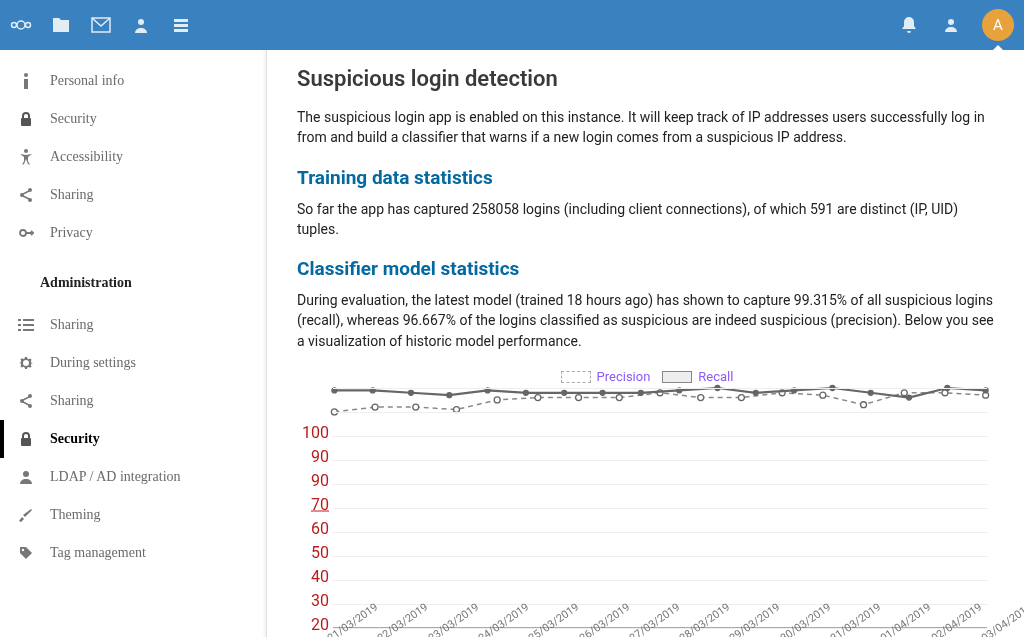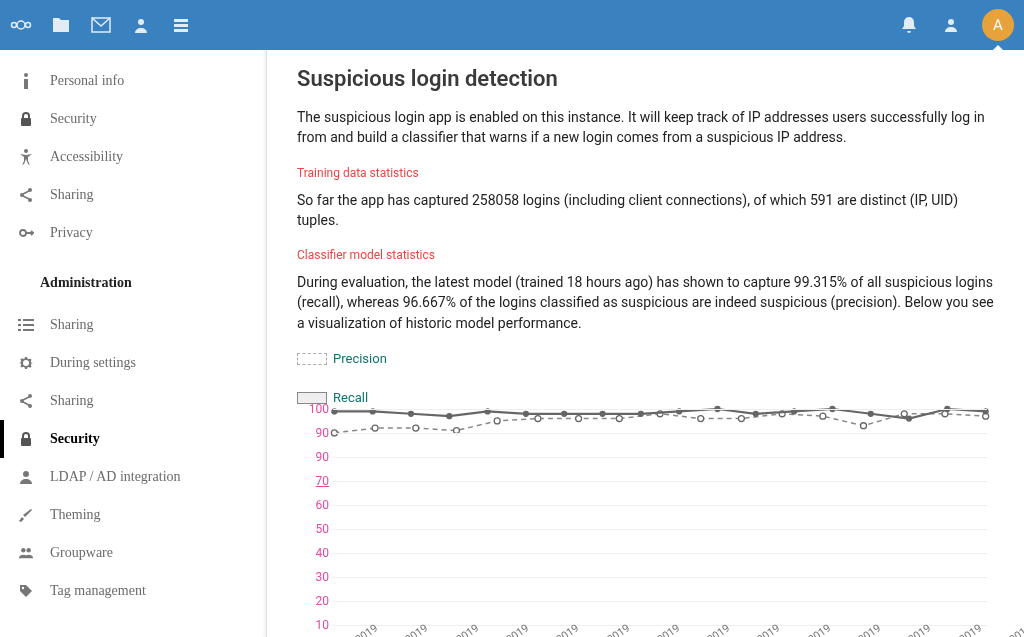--- a/index.html
+++ b/index.html
@@ -15,30 +15,30 @@
 .sidebar { width: 267px; border-right: 1px solid #e0e0e0; overflow-y: auto; padding-top: 12px; position: relative; }
 .sidebar::after { content: ""; position: absolute; right: 0; top: 0; bottom: 0; width: 4px; background: linear-gradient(to right, transparent, rgba(0,0,0,0.05)); }
 .sidebar ul { list-style: none; }
 .sidebar li { display: flex; align-items: center; padding: 11px 12px 11px 18px; color: #6a6a6a; cursor: pointer; font-size: 14px; gap: 16px; font-family: Liberation Serif, serif; }
 .sidebar li.section-header { font-weight: 600; color: #222; padding-left: 40px; cursor: default; margin-top: 12px; margin-bottom: 4px; }
 .sidebar li.active { font-weight: 600; color: #000; box-shadow: inset 4px 0 0 #000; }
 .sidebar li .side-icon { width: 16px; height: 16px; display: flex; align-items: center; justify-content: center; flex-shrink: 0; }
 .main { flex: 1; padding: 16px 30px 16px 30px; overflow-y: auto; }
 h2 { font-size: 22px; font-weight: 600; color: #3a3a3a; margin-bottom: 16px; }
 .desc { color: #222; margin-bottom: 18px; line-height: 1.45; }
-h3 { font-size: 12px; font-weight: 400; color: #ef4444; margin-bottom: 10px; }
+h3 { font-size: 19px; font-weight: 700; color: #0369a1; margin-bottom: 10px; }
 .stat-text { color: #222; margin-bottom: 18px; line-height: 1.45; }
 .chart { width: 700px; height: 290px; position: relative; margin-top: 4px; }
-.legend { display: flex; justify-content: center; gap: 24px; margin-bottom: 4px; font-size: 13px; color: #0f766e; flex-direction: column; }
+.legend { display: flex; justify-content: center; gap: 12px; margin-bottom: 4px; font-size: 13px; color: #8b5cf6; }
 .legend-item { display: flex; align-items: center; gap: 6px; }
 .legend-swatch { width: 30px; height: 12px; border: 1px solid #aaa; background: #fff; }
 .legend-swatch.recall { background: #eee; border-color: #888; }
 .plot-area { position: relative; height: 240px; margin-left: 36px; margin-right: 10px; border-bottom: 1px solid #aaa; }
 .grid-line { position: absolute; left: 0; right: 0; border-top: 1px solid #eee; }
-.y-label { position: absolute; left: -32px; font-size: 12px; color: #ec4899; transform: translateY(-50%); width: 28px; text-align: right; }
+.y-label { position: absolute; left: -32px; font-size: 16px; color: #b91c1c; transform: translateY(-50%); width: 28px; text-align: right; margin-top: 44px; }
 .x-labels { position: relative; margin-left: 36px; margin-right: 10px; height: 40px; }
 .x-label { position: absolute; font-size: 11px; color: #777; transform: rotate(-35deg); transform-origin: top left; white-space: nowrap; top: 6px; }
 svg.lines { position: absolute; left: 0; top: 0; width: 100%; height: 100%; overflow: visible; }
 </style>
 </head>
 <body>
 
 <div class="topbar">
   <div class="topbar-left">
     <div class="logo nav-icon">
@@ -200,30 +200,20 @@
           </span>
           <span>LDAP / AD integration</span>
         </li>
         <li>
           <span class="side-icon">
             <svg width="16" height="16" viewBox="0 0 16 16" fill="#777">
               <path d="M13 2l1 1-7 7-2-2zM4 10l2 2-3 3-2-1z"></path>
             </svg>
           </span>
           <span>Theming</span>
-        </li>
-        <li>
-          <span class="side-icon">
-            <svg width="18" height="14" viewBox="0 0 18 14" fill="#777">
-              <circle cx="6" cy="4" r="2.5"></circle>
-              <circle cx="12" cy="4" r="2.5"></circle>
-              <path d="M1 13c0-2.5 2-4 5-4s5 1.5 5 4zm8-3.2c.9-.5 2-.8 3-.8 3 0 5 1.5 5 4h-6"></path>
-            </svg>
-          </span>
-          <span>Groupware</span>
         </li>
         <li>
           <span class="side-icon">
             <svg width="16" height="16" viewBox="0 0 16 16" fill="#777">
               <path d="M2 2h6l6 6-6 6-6-6z"></path>
               <circle cx="5" cy="5" r="1.2" fill="#fff"></circle>
             </svg>
           </span>
           <span>Tag management</span>
         </li>

